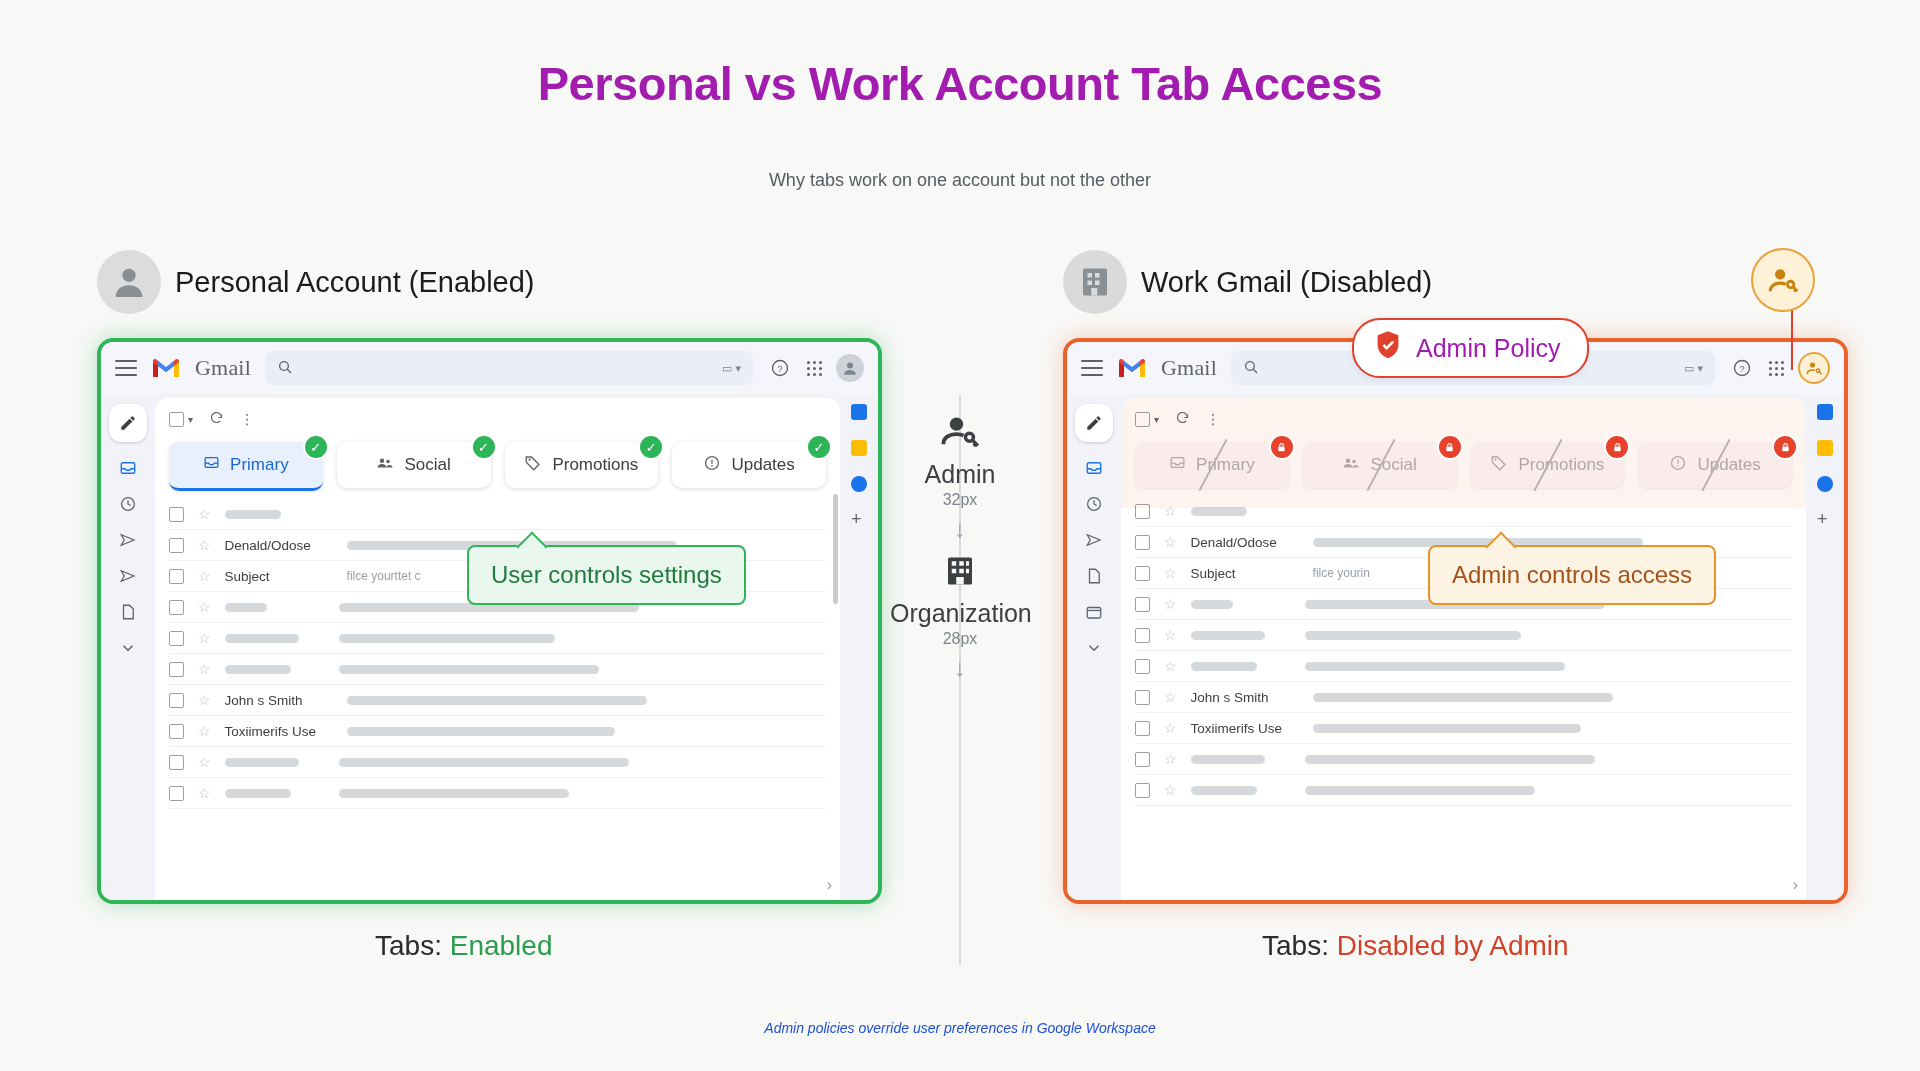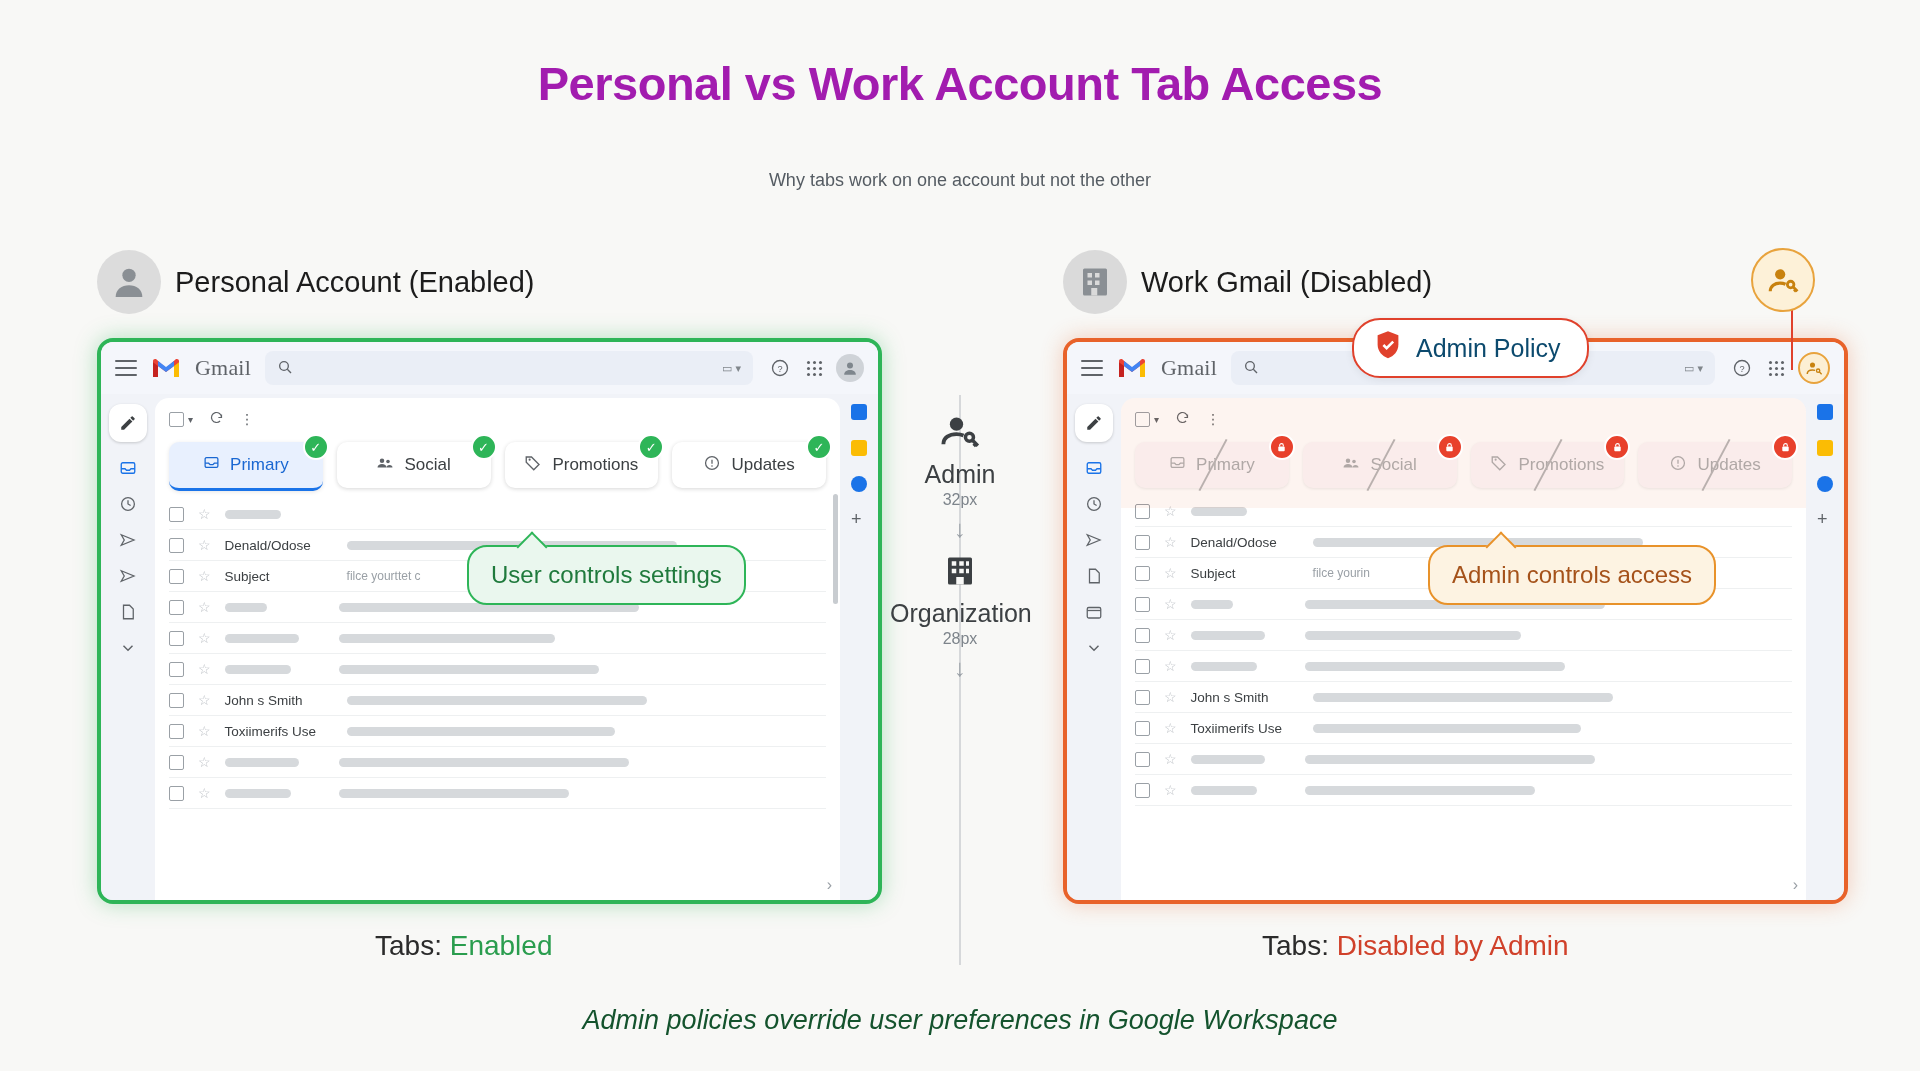--- a/index.html
+++ b/index.html
@@ -272,21 +272,21 @@
     position: absolute;
     right: 2px; top: 96px;
     width: 5px; height: 110px;
     background: #c8ccd0;
     border-radius: 3px;
   }
 
   
   .callout {
     position: absolute;
-    border-radius: 20px;
+    border-radius: 8px;
     padding: 14px 22px;
     font-size: 24px;
     display: flex; align-items: center;
   }
   .callout.green {
     background: #eaf7ee;
     border: 2px solid #2eb558;
     color: #1f7a3c;
     left: 467px; top: 545px;
   }
@@ -309,21 +309,21 @@
   .admin-policy {
     position: absolute;
     left: 1352px; top: 318px;
     background: #ffffff;
     border: 2.5px solid #e0412c;
     border-radius: 28px;
     height: 56px;
     display: flex; align-items: center; gap: 14px;
     padding: 0 26px 0 20px;
     font-size: 25px;
-    color: #0c4a6e;
+    color: #a21caf;
     box-shadow: 0 2px 8px rgba(0,0,0,.07);
   }
   .policy-line {
     position: absolute;
     left: 1791px; top: 300px;
     width: 2px; height: 70px;
     background: #e0412c;
   }
   .badge-big {
     position: absolute;
@@ -353,23 +353,23 @@
     position: absolute;
     font-size: 28px;
     color: #2b2b2b;
   }
   .tabs-status .val.en { color: #2a9d4e; }
   .tabs-status .val.dis { color: #d0412a; }
   .footnote {
     position: absolute;
     bottom: 35px; left: 0; width: 100%;
     text-align: center;
-    font-size: 27px;
+    font-size: 14px;
     font-style: italic;
-    color: #14532d;
+    color: #1d4ed8;
   }
 </style>
 </head>
 <body>
 
 <div class="page">
 
   <div class="title">Personal vs Work Account Tab Access</div>
   <div class="subtitle">Why tabs work on one account but not the other</div>
 

